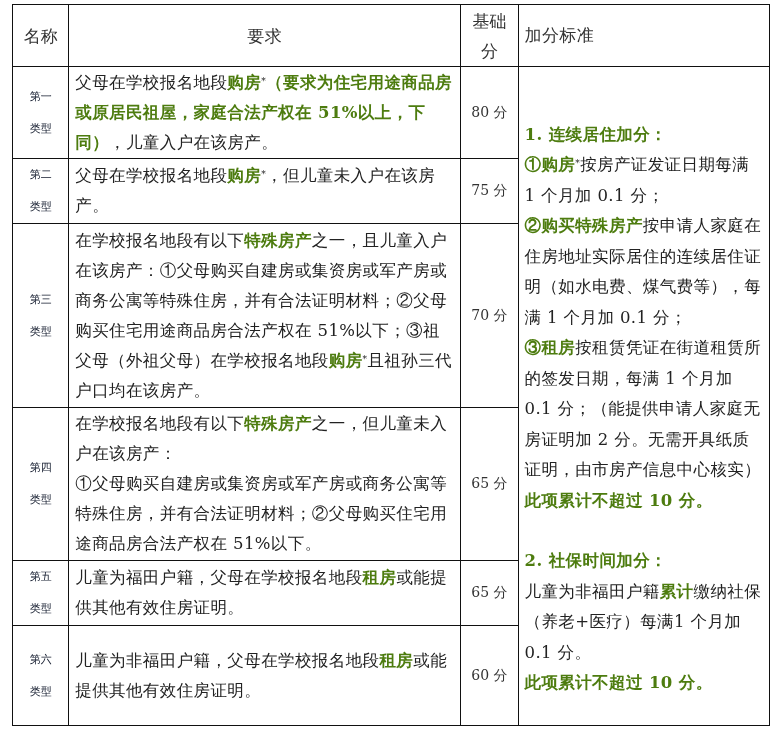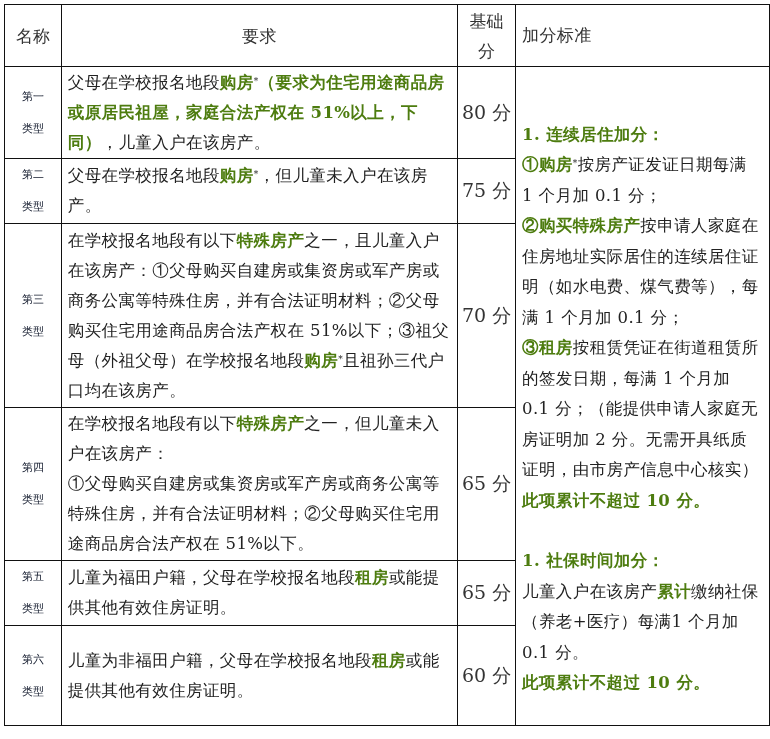--- a/index.html
+++ b/index.html
@@ -1,22 +1,22 @@
 <!DOCTYPE html>
 <html><head>
 <meta charset="utf-8">
 <style>
   html, body { margin: 0; padding: 0; background: #ffffff; }
   body { width: 770px; height: 739px; overflow: hidden; position: relative;
          font-family: "DejaVu Serif", "Liberation Serif", serif; color: #1a1a1a; }
-  .tbl { position: absolute; left: 4px; top: 4px; border-collapse: collapse; table-layout: fixed; }
+  .tbl { position: absolute; left: 12px; top: 4px; border-collapse: collapse; table-layout: fixed; }
   .tbl td { border: 1.5px solid #111; padding: 0; vertical-align: middle; }
   .c-name { width: 57px; text-align: center; font-size: 11px; line-height: 32px; color: #0f172a; }
   .c-req { width: 394px; font-size: 16.5px; line-height: 30px; padding: 0 6px !important; letter-spacing: 0.4px; color: #222; }
-  .c-base { width: 58px; text-align: center; font-size: 19px; color: #333; }
+  .c-base { width: 58px; text-align: center; font-size: 14px; color: #333; }
   .c-bonus { width: 247px; font-size: 16.5px; line-height: 30.5px; padding: 0 6px !important; vertical-align: top; letter-spacing: 0.4px; color: #222; }
   .hdr { text-align: center; font-size: 17px; color: #333; }
   b { font-weight: bold; color: #4d7c0f; }
   .blk { display: block; }
   .sup { font-size: 9px; vertical-align: top; position: relative; top: -2px; }
 </style>
 </head>
 <body>
 
 <table class="tbl">
@@ -39,22 +39,22 @@
     <td class="c-req req-cell"><span>父母在学校报名地段</span><b>购房</b><span class="sup">*</span><b>（要求为住宅用途商品房或原居民祖屋，家庭合法产权在 51%以上，下同）</b><span>，儿童入户在该房产。</span></td>
     <td class="c-base">80 分</td>
     <td class="c-bonus" rowspan="6">
       <div style="height:26px"></div>
       <div><b>1. 连续居住加分：</b></div>
       <div><b>①购房</b><span class="sup">*</span><span>按房产证发证日期每满 1 个月加 0.1 分；</span></div>
       <div><b>②购买特殊房产</b><span>按申请人家庭在住房地址实际居住的连续居住证明（如水电费、煤气费等），每满 1 个月加 0.1 分；</span></div>
       <div><b>③租房</b><span>按租赁凭证在街道租赁所的签发日期，每满 1 个月加 0.1 分；（能提供申请人家庭无房证明加 2 分。无需开具纸质证明，由市房产信息中心核实）</span></div>
       <div><b>此项累计不超过 10 分。</b></div>
       <div style="height:30px"></div>
-      <div><b>1. 社保时间加分：</b></div>
-      <div><span>儿童入户在该房产</span><b>累计</b><span>缴纳社保（养老+医疗）每满1 个月加 0.1 分。</span></div>
+      <div><b>2. 社保时间加分：</b></div>
+      <div><span>儿童为非福田户籍</span><b>累计</b><span>缴纳社保（养老+医疗）每满1 个月加 0.1 分。</span></div>
       <div><b>此项累计不超过 10 分。</b></div>
     </td>
   </tr>
 
   <tr style="height:64px">
     <td class="c-name">
           <span class="blk">第二</span>
           <span class="blk">类型</span>
         </td>
     <td class="c-req req-cell"><span>父母在学校报名地段</span><b>购房</b><span class="sup">*</span><span>，但儿童未入户在该房产。</span></td>

